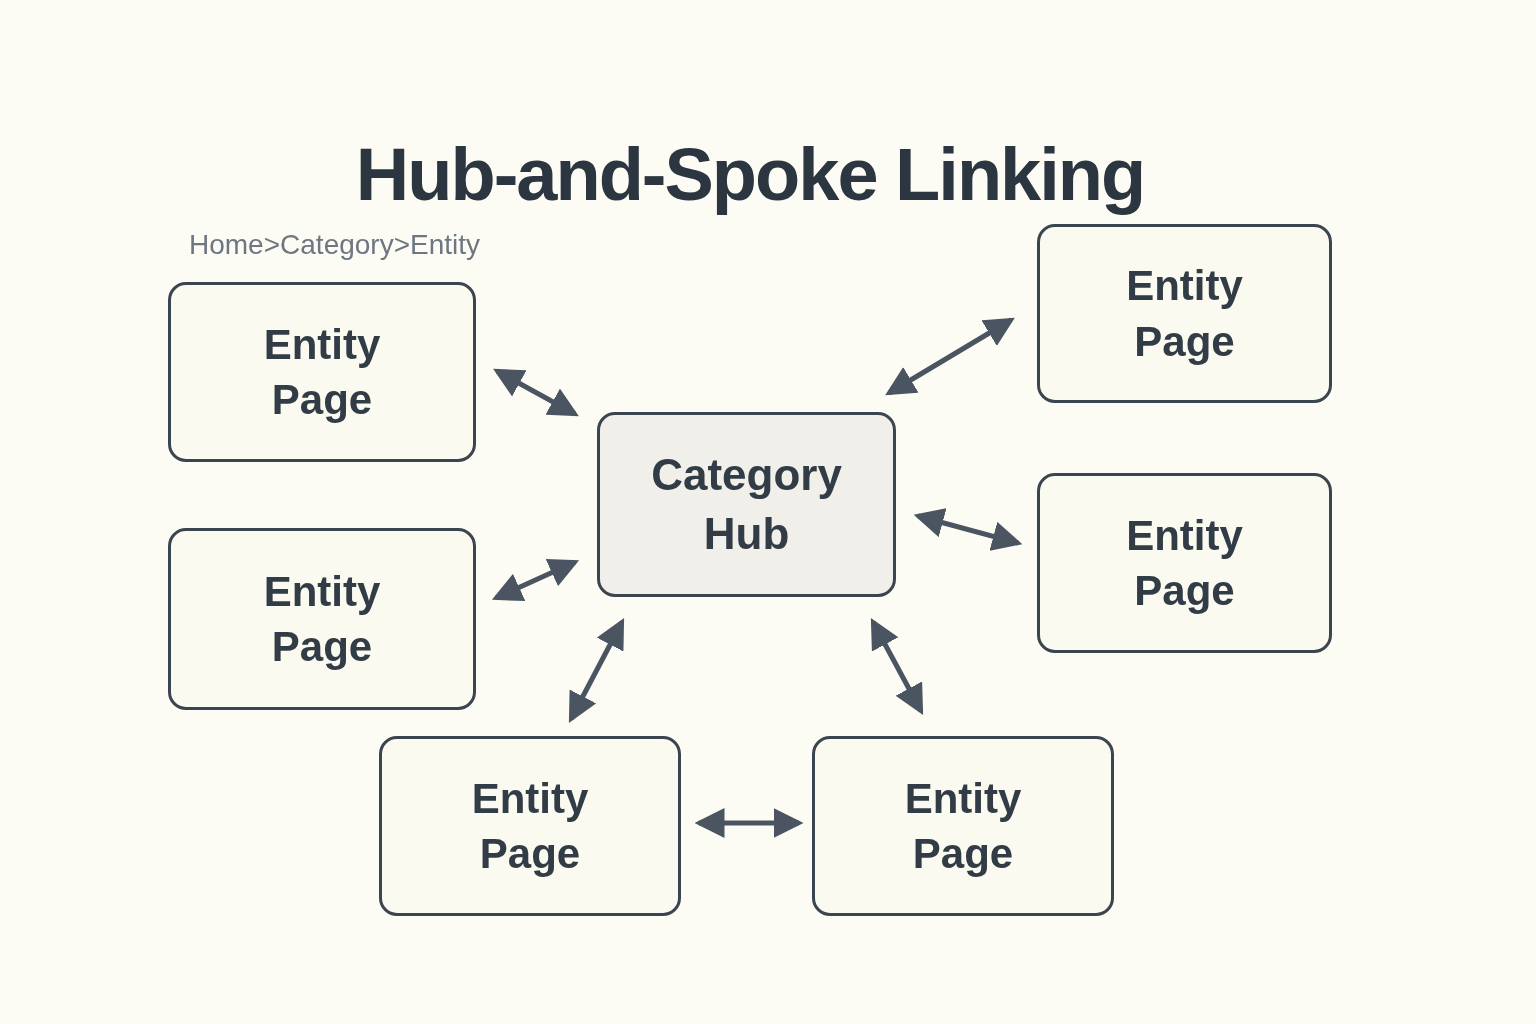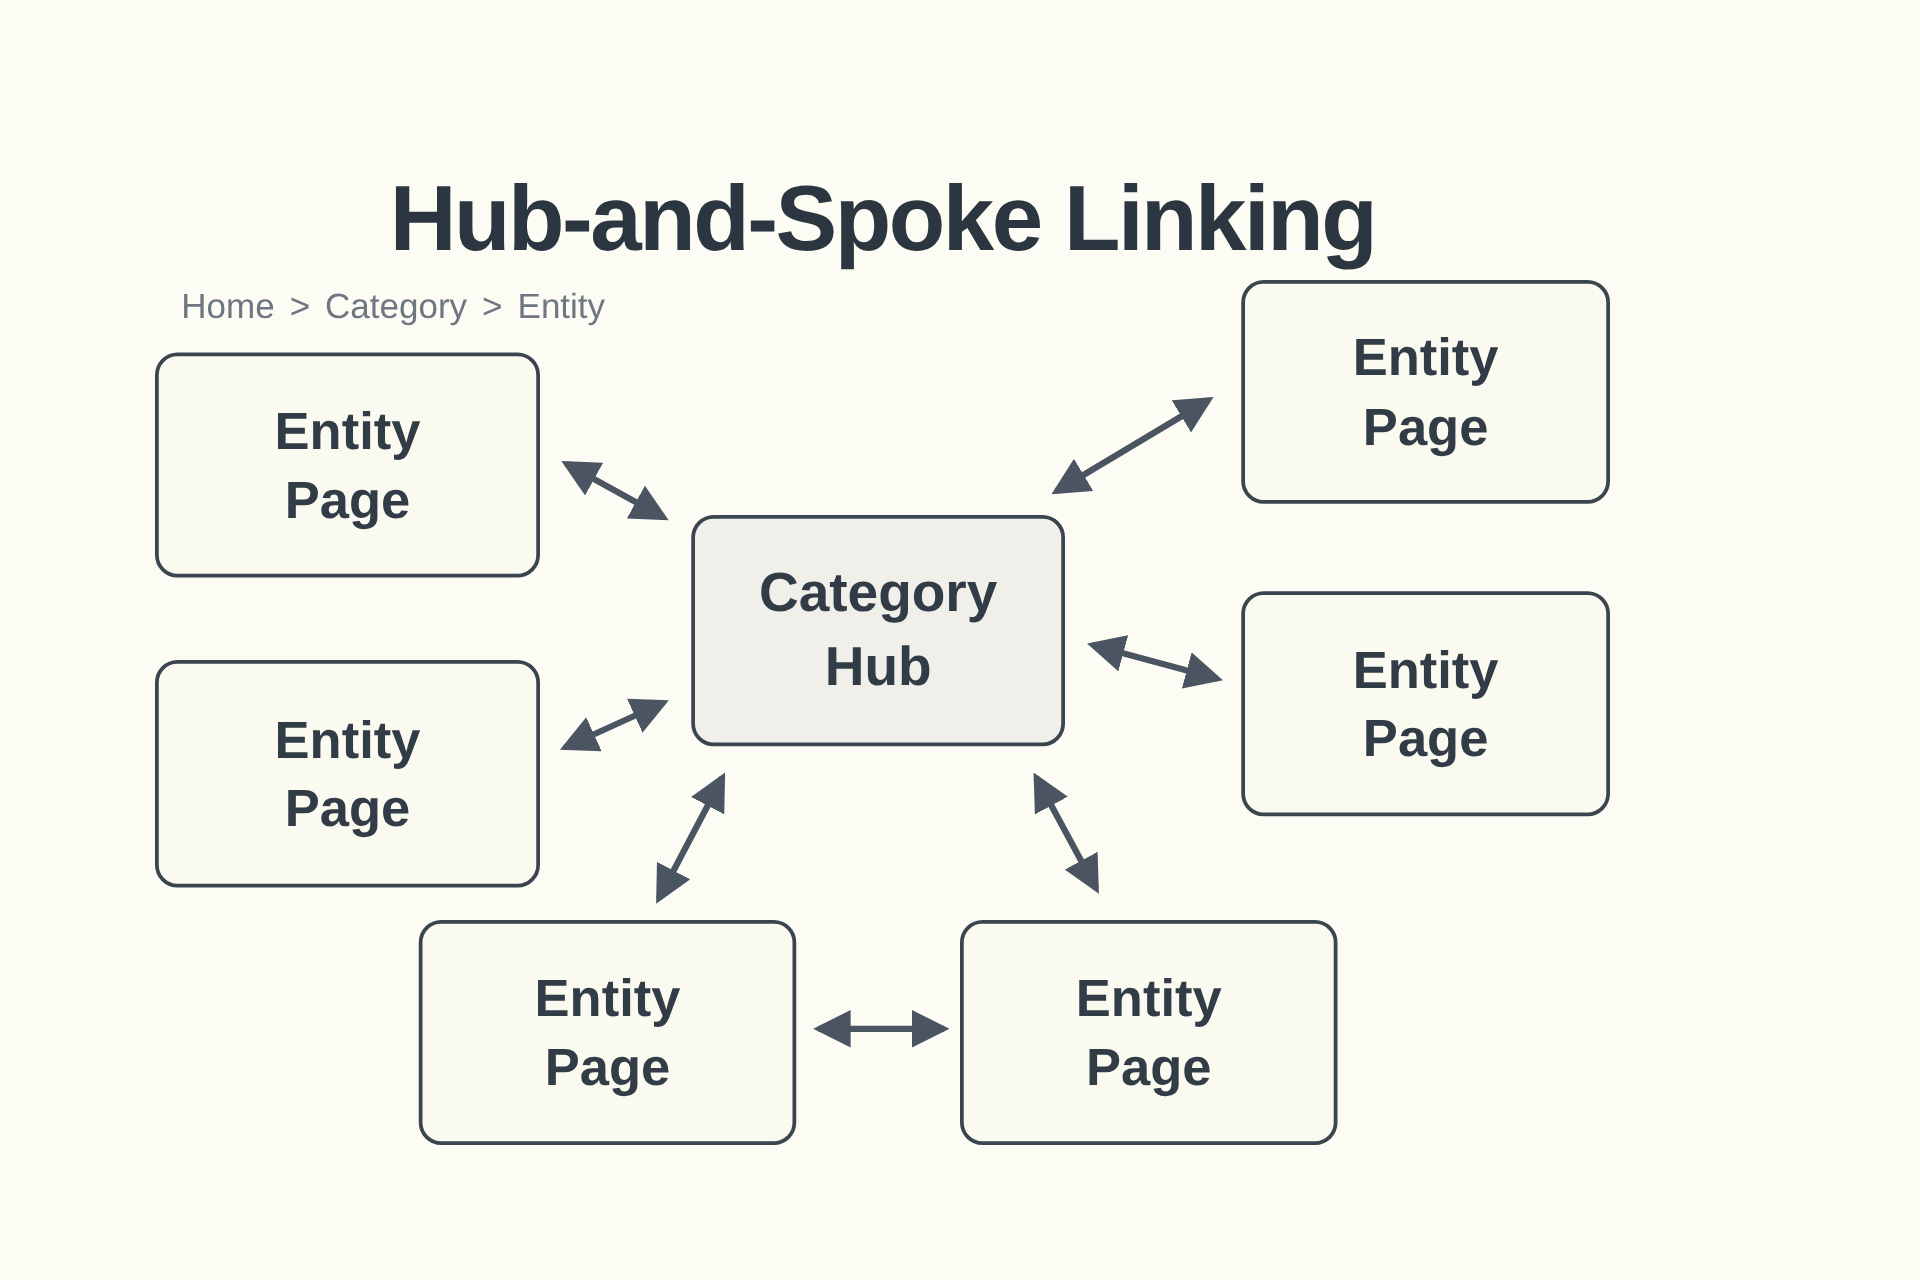--- a/index.html
+++ b/index.html
@@ -12,20 +12,21 @@
     position: relative;
     background: #fdfcf4;
     font-family: "Liberation Sans", sans-serif;
     overflow: hidden;
   }
   .canvas {
     position: absolute;
     inset: 0;
     width: 1378px;
     height: 1024px;
+    margin-left: 44px;
   }
   .title {
     position: absolute;
     top: 84px;
     left: 706px;
     transform: translateX(-50%);
     white-space: nowrap;
     font-size: 74px;
     font-weight: 700;
     letter-spacing: -2px;
@@ -33,21 +34,20 @@
     line-height: 1.1;
   }
   .breadcrumb {
     position: absolute;
     top: 229px;
     left: 145px;
     font-size: 28px;
     color: #6d7681;
     display: flex;
     align-items: center;
-    gap: 12px;
     white-space: nowrap;
   }
   .node {
     position: absolute;
     border: 3px solid #3b454f;
     border-radius: 18px;
     background: #fbfaf1;
     display: flex;
     align-items: center;
     justify-content: center;

